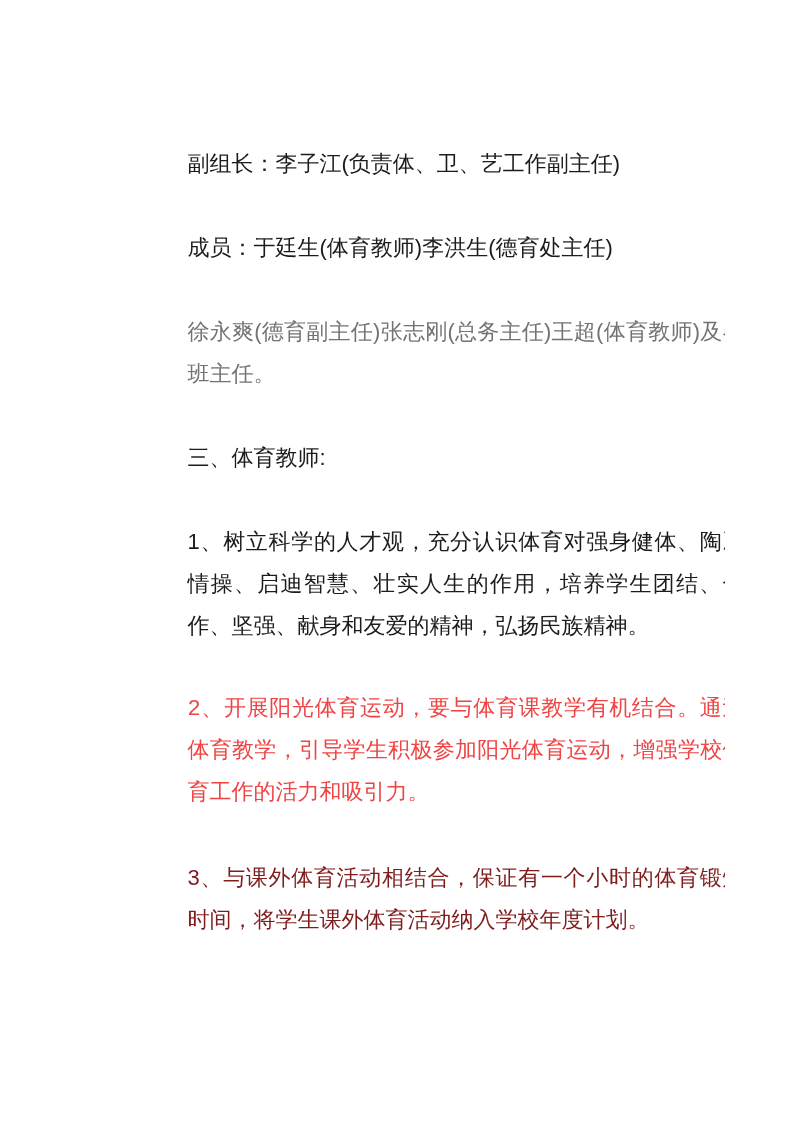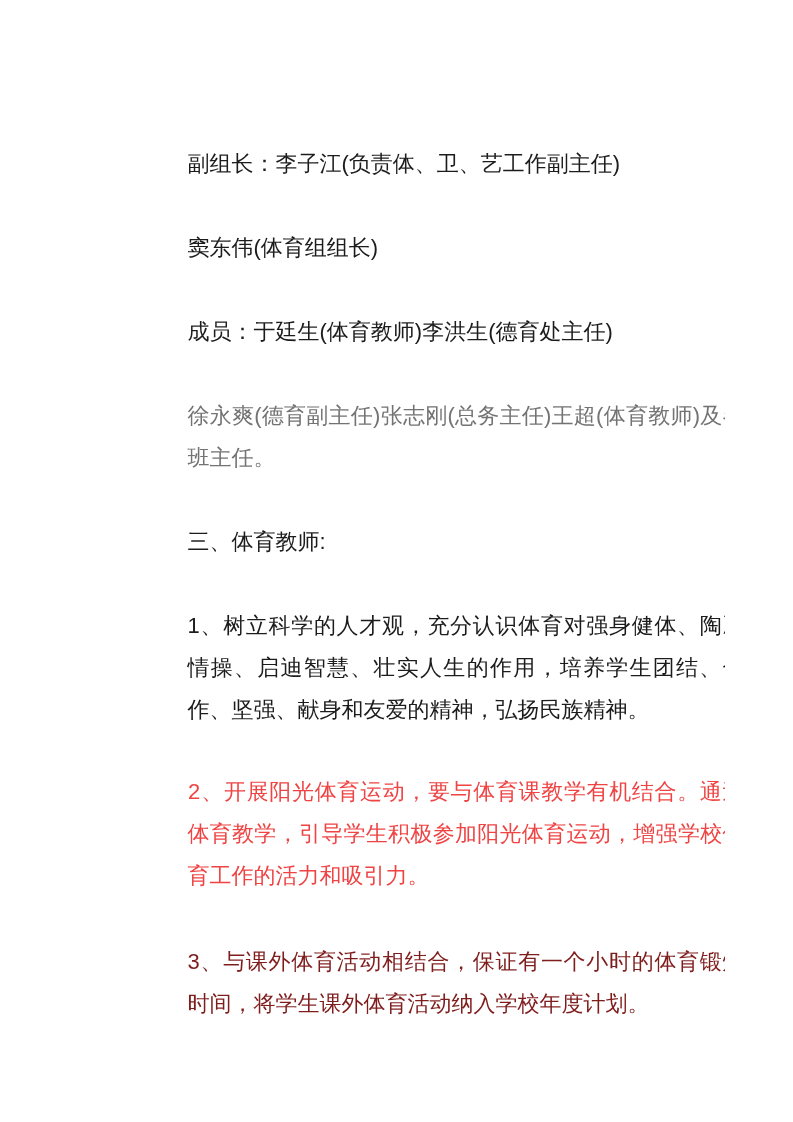--- a/index.html
+++ b/index.html
@@ -31,21 +31,20 @@
     word-break: break-all;
     font-weight: 500;
   }
 </style>
 </head>
 <body style="background: rgb(255, 255, 255);">
 
 <div class="page">
   <div class="doc-body" id="doc-body">
       <p class="doc-paragraph" style="color: rgb(28, 28, 28);">副组长：李子江(负责体、卫、艺工作副主任)</p>
-      <p class="doc-paragraph" style="color: rgb(28, 28, 28);">窦东伟(体育组组长)</p>
       <p class="doc-paragraph" style="color: rgb(28, 28, 28);">成员：于廷生(体育教师)李洪生(德育处主任)</p>
       <p class="doc-paragraph" style="color: #737373;">徐永爽(德育副主任)张志刚(总务主任)王超(体育教师)及各班主任。</p>
       <p class="doc-paragraph" style="color: rgb(28, 28, 28);">三、体育教师:</p>
       <p class="doc-paragraph" style="color: rgb(28, 28, 28);">1、树立科学的人才观，充分认识体育对强身健体、陶冶情操、启迪智慧、壮实人生的作用，培养学生团结、合作、坚强、献身和友爱的精神，弘扬民族精神。</p>
       <p class="doc-paragraph" style="color: #ef4444; font-family: Liberation Mono, monospace;">2、开展阳光体育运动，要与体育课教学有机结合。通过体育教学，引导学生积极参加阳光体育运动，增强学校体育工作的活力和吸引力。</p>
       <p class="doc-paragraph" style="color: #7f1d1d;">3、与课外体育活动相结合，保证有一个小时的体育锻炼时间，将学生课外体育活动纳入学校年度计划。</p>
     </div>
 </div>
 
 </body></html>

